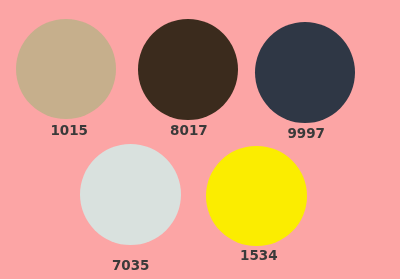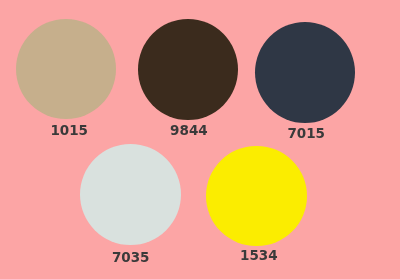--- a/index.html
+++ b/index.html
@@ -28,24 +28,24 @@
 </style>
 </head>
 <body>
 
 <div class="board">
 
   <div class="disc" style="left: 16.35px; top: 18.6px; width: 100.1px; height: 100.8px; background: rgb(198, 175, 140);"></div>
   <div class="label" style="left: 50.4px; top: 123px;">1015</div>
 
   <div class="disc" style="left: 138.1px; top: 18.6px; width: 99.9px; height: 101.3px; background: rgb(59, 43, 29);"></div>
-  <div class="label" style="left: 170.1px; top: 123px;">9844</div>
+  <div class="label" style="left: 170.1px; top: 123px;">8017</div>
 
   <div class="disc" style="left: 255px; top: 21.7px; width: 100px; height: 100.9px; background: rgb(47, 55, 69);"></div>
-  <div class="label" style="left: 287.4px; top: 126.4px;">7015</div>
+  <div class="label" style="left: 287.4px; top: 126.4px;">9997</div>
 
   <div class="disc" style="left: 79.6px; top: 143.7px; width: 101px; height: 101.2px; background: rgb(217, 225, 222);"></div>
-  <div class="label" style="left: 111.9px; top: 250px;">7035</div>
+  <div class="label" style="left: 111.9px; top: 258px;">7035</div>
 
   <div class="disc" style="left: 206.3px; top: 145.6px; width: 100.3px; height: 100.3px; background: rgb(251, 237, 0);"></div>
   <div class="label" style="left: 240px; top: 248.1px;">1534</div>
 
 </div>
 
 </body></html>

